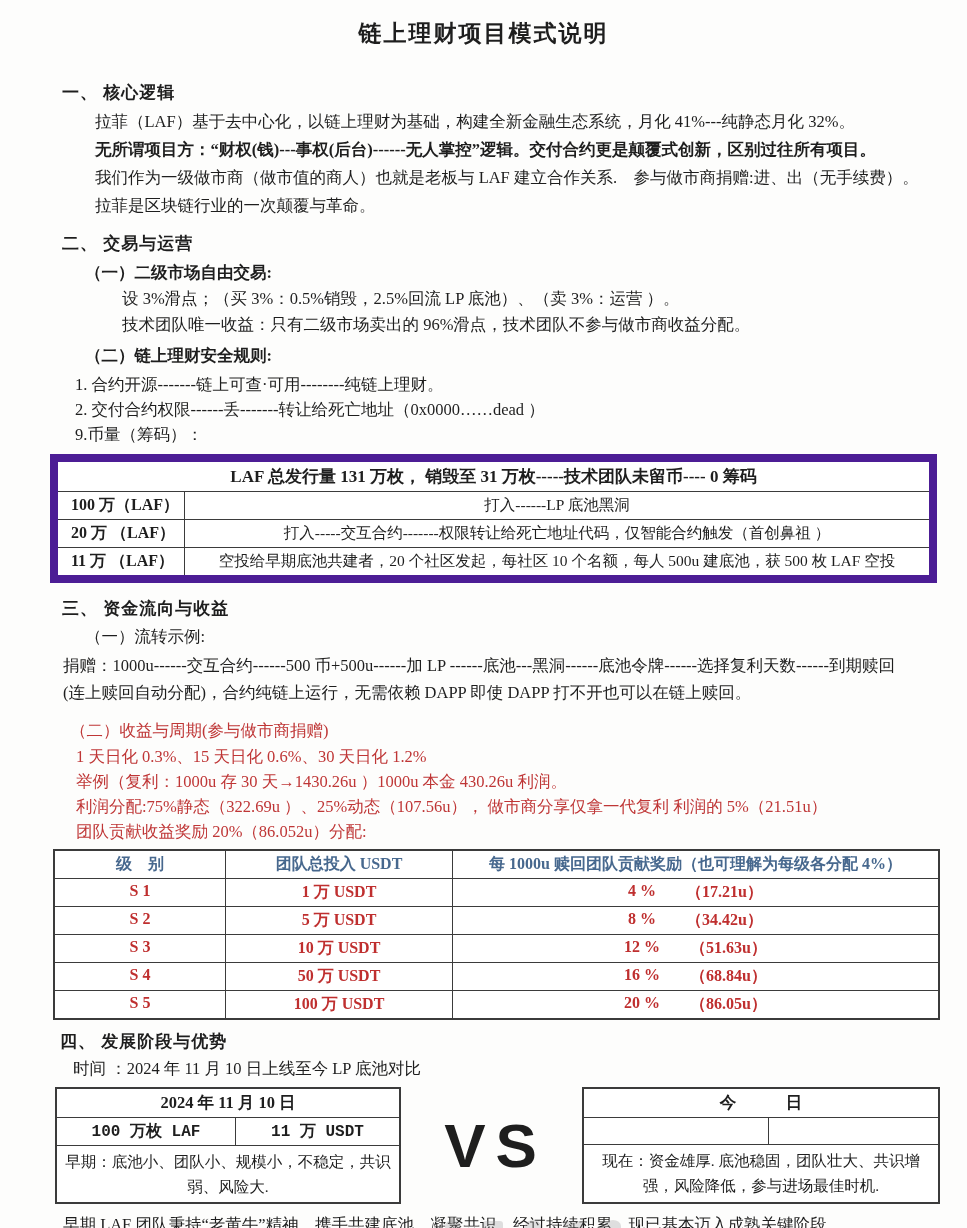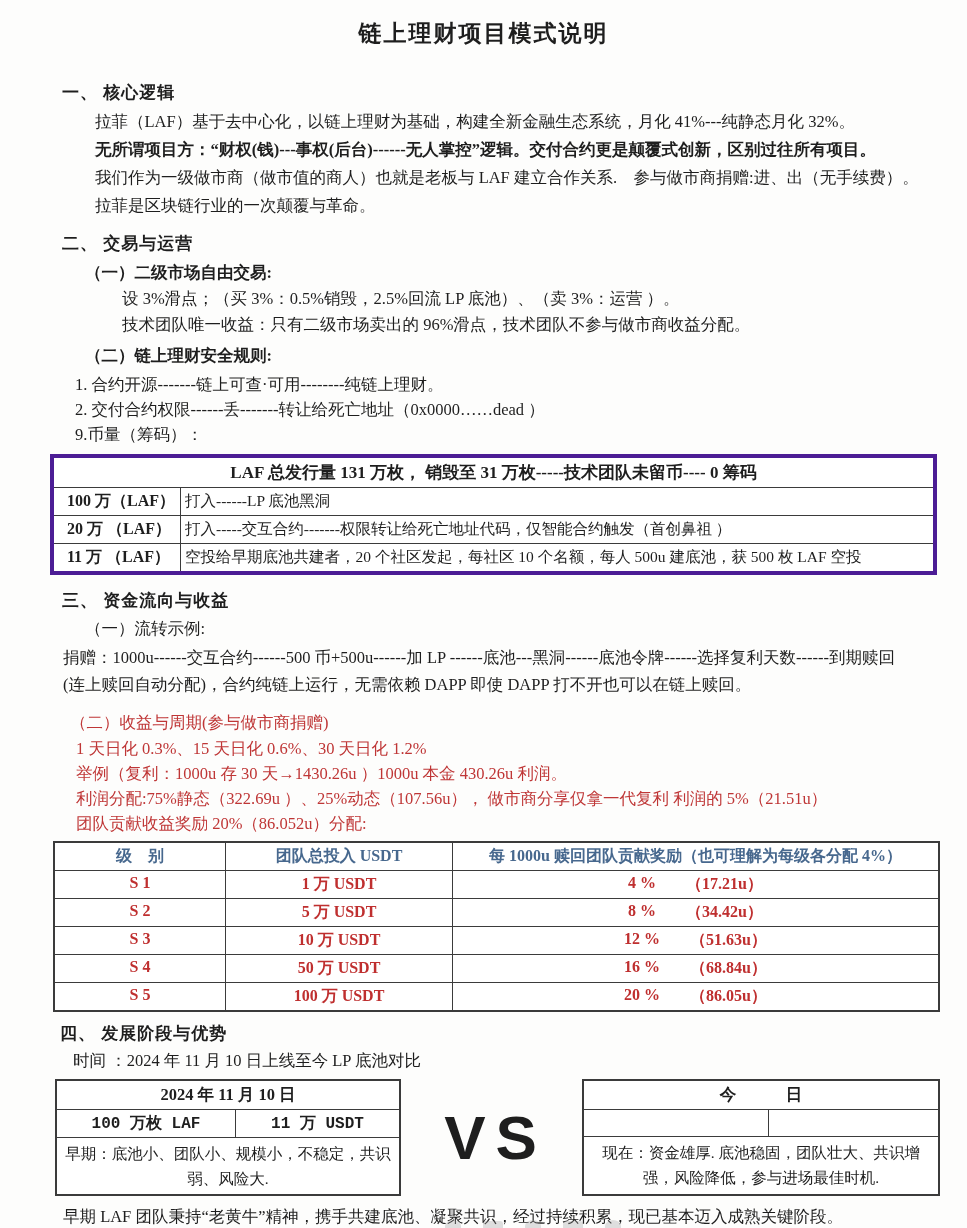--- a/index.html
+++ b/index.html
@@ -16,26 +16,26 @@
 
   .sec-core { margin:32px 0 0 62px; }
   .core-lines { margin:4px 0 0 33px; line-height:28px; width:850px; }
   .line-bold { font-weight:700; }
 
   .sec-trading { margin:12px 0 0 62px; }
   .sub-heading { margin:5px 0 0 23px; font-size:16.5px; font-weight:700; line-height:26px; }
   .sub-lines { margin:0 0 0 60px; line-height:26px; }
   .num-lines { margin:3px 0 0 13px; line-height:25px; }
 
-  .t1 { margin:7px 0 0 50px; width:887px; border:4px solid #4c1d95; background:#fff; }
+  .t1 { margin:7px 0 0 50px; width:887px; border:8px solid #4c1d95; background:#fff; }
   .t1-header { text-align:center; font-weight:700; font-size:17px; padding:3px 2px; border-bottom:1.5px solid #3b3b3b; }
   .t1-row { display:grid; grid-template-columns:120px 1fr; border-bottom:1.5px solid #3b3b3b;padding-left:7px; }
   .t1-row:last-child { border-bottom:none; }
   .t1-amount { border-right:1.5px solid #3b3b3b; font-weight:700; font-size:16px; padding:3px 6px; white-space:nowrap; }
-  .t1-desc { font-size:15.5px; padding:3px 4px; white-space:nowrap; overflow:hidden; }
+  .t1-desc { text-align:center; font-size:15.5px; padding:3px 4px; white-space:nowrap; overflow:hidden; }
 
   .sec-funds { margin:14px 0 0 62px; }
   .funds-sub { margin:4px 0 0 23px; font-size:16.5px; line-height:25px; }
   .funds-lines { margin:3px 0 0 1px; line-height:27px; width:880px; }
 
   .income { margin:12px 0 0 70px; color:#bf3636; }
   .income-heading { font-size:16.5px; line-height:26px; }
   .income-lines { margin:0 0 0 6px; line-height:25px; font-size:16.5px; }
 
   .t2 { margin:5px 0 0 53px; width:887px; border:2px solid #3b3b3b; background:#fff; }

